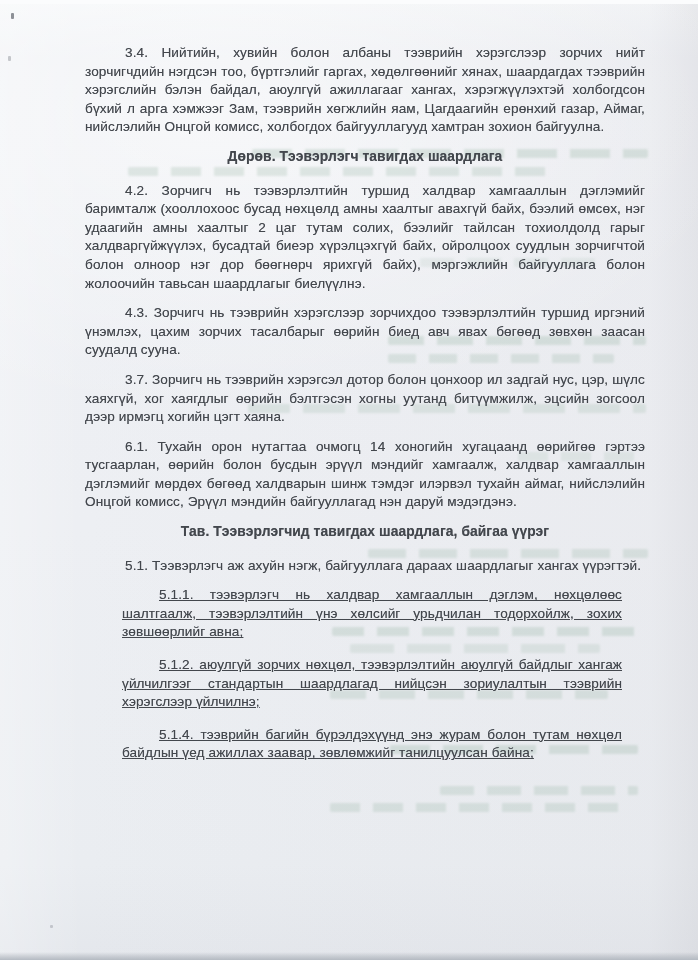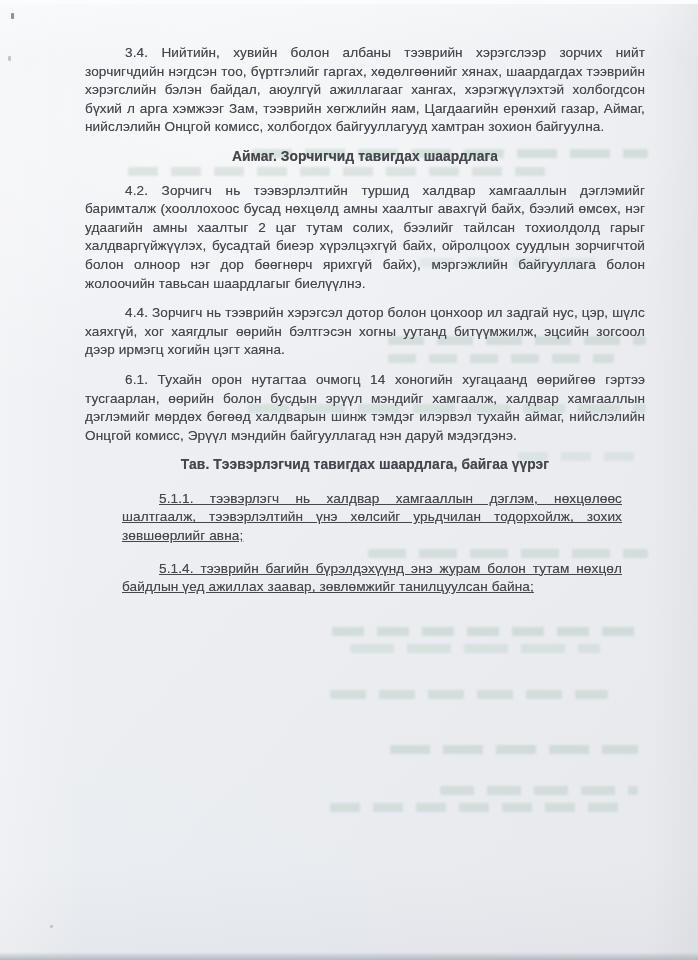--- a/index.html
+++ b/index.html
@@ -98,34 +98,37 @@
       <div class="bleed-line" style="left: 330px; top: 803px; width: 298px; opacity: 0.45; --seg: 30px;"></div>
     </div>
 
   <span class="speck s1"></span>
   <span class="speck s2"></span>
   <span class="speck s3"></span>
 
   <div class="content">
     <p class="para">3.4. Нийтийн, хувийн болон албаны тээврийн хэрэгслээр зорчих нийт зорчигчдийн нэгдсэн тоо, бүртгэлийг гаргах, хөдөлгөөнийг хянах, шаардагдах тээврийн хэрэгслийн бэлэн байдал, аюулгүй ажиллагааг хангах, хэрэгжүүлэхтэй холбогдсон бүхий л арга хэмжээг Зам, тээврийн хөгжлийн яам, Цагдаагийн ерөнхий газар, Аймаг, нийслэлийн Онцгой комисс, холбогдох байгууллагууд хамтран зохион байгуулна.</p>
 
-    <p class="para heading">Аймаг. Зорчигчид тавигдах шаардлага</p>
+    <p class="para heading">Дөрөв. Тээвэрлэгч тавигдах шаардлага</p>
 
 
     <p class="para">4.2.  Зорчигч нь тээвэрлэлтийн туршид халдвар хамгааллын дэглэмийг баримталж (хооллохоос бусад нөхцөлд амны хаалтыг авахгүй байх, бээлий өмсөх, нэг удаагийн амны хаалтыг 2 цаг тутам солих, бээлийг тайлсан тохиолдолд гарыг халдваргүйжүүлэх, бусадтай биеэр хүрэлцэхгүй байх, ойролцоох суудлын зорчигчтой болон олноор нэг дор бөөгнөрч ярихгүй байх), мэргэжлийн байгууллага болон жолоочийн тавьсан шаардлагыг биелүүлнэ.</p>
 
+    <p class="para">4.3. Зорчигч нь тээврийн хэрэгслээр зорчихдоо тээвэрлэлтийн туршид иргэний үнэмлэх, цахим зорчих тасалбарыг өөрийн биед авч явах бөгөөд зөвхөн заасан суудалд сууна.</p>
 
-    <p class="para">4.4. Зорчигч нь тээврийн хэрэгсэл дотор болон цонхоор ил задгай нус, цэр, шүлс хаяхгүй, хог хаягдлыг өөрийн бэлтгэсэн хогны уутанд битүүмжилж, эцсийн зогсоол дээр ирмэгц хогийн цэгт хаяна.</p>
+    <p class="para">3.7. Зорчигч нь тээврийн хэрэгсэл дотор болон цонхоор ил задгай нус, цэр, шүлс хаяхгүй, хог хаягдлыг өөрийн бэлтгэсэн хогны уутанд битүүмжилж, эцсийн зогсоол дээр ирмэгц хогийн цэгт хаяна.</p>
 
     <p class="para">6.1. Тухайн орон нутагтаа очмогц 14 хоногийн хугацаанд өөрийгөө гэртээ тусгаарлан, өөрийн болон бусдын эрүүл мэндийг хамгаалж, халдвар хамгааллын дэглэмийг мөрдөх бөгөөд халдварын шинж тэмдэг илэрвэл тухайн аймаг, нийслэлийн Онцгой комисс, Эрүүл мэндийн байгууллагад нэн даруй мэдэгдэнэ.</p>
 
     <p class="para heading">Тав. Тээвэрлэгчид тавигдах шаардлага, байгаа үүрэг</p>
 
+    <p class="para">5.1. Тээвэрлэгч аж ахуйн нэгж, байгууллага дараах шаардлагыг хангах үүрэгтэй.</p>
 
     <p class="para sub">5.1.1.  тээвэрлэгч нь халдвар хамгааллын дэглэм, нөхцөлөөс шалтгаалж, тээвэрлэлтийн үнэ хөлсийг урьдчилан тодорхойлж, зохих зөвшөөрлийг авна;</p>
 
+    <p class="para sub">5.1.2.  аюулгүй зорчих нөхцөл, тээвэрлэлтийн аюулгүй байдлыг хангаж үйлчилгээг стандартын шаардлагад нийцсэн зориулалтын тээврийн хэрэгслээр үйлчилнэ;</p>
 
 
     <p class="para sub">5.1.4.  тээврийн багийн бүрэлдэхүүнд энэ журам болон тутам нөхцөл байдлын үед ажиллах заавар, зөвлөмжийг танилцуулсан байна;</p>
   </div>
 
   <div class="page-bottom-edge"></div>
 </div>
 
 </body></html>

